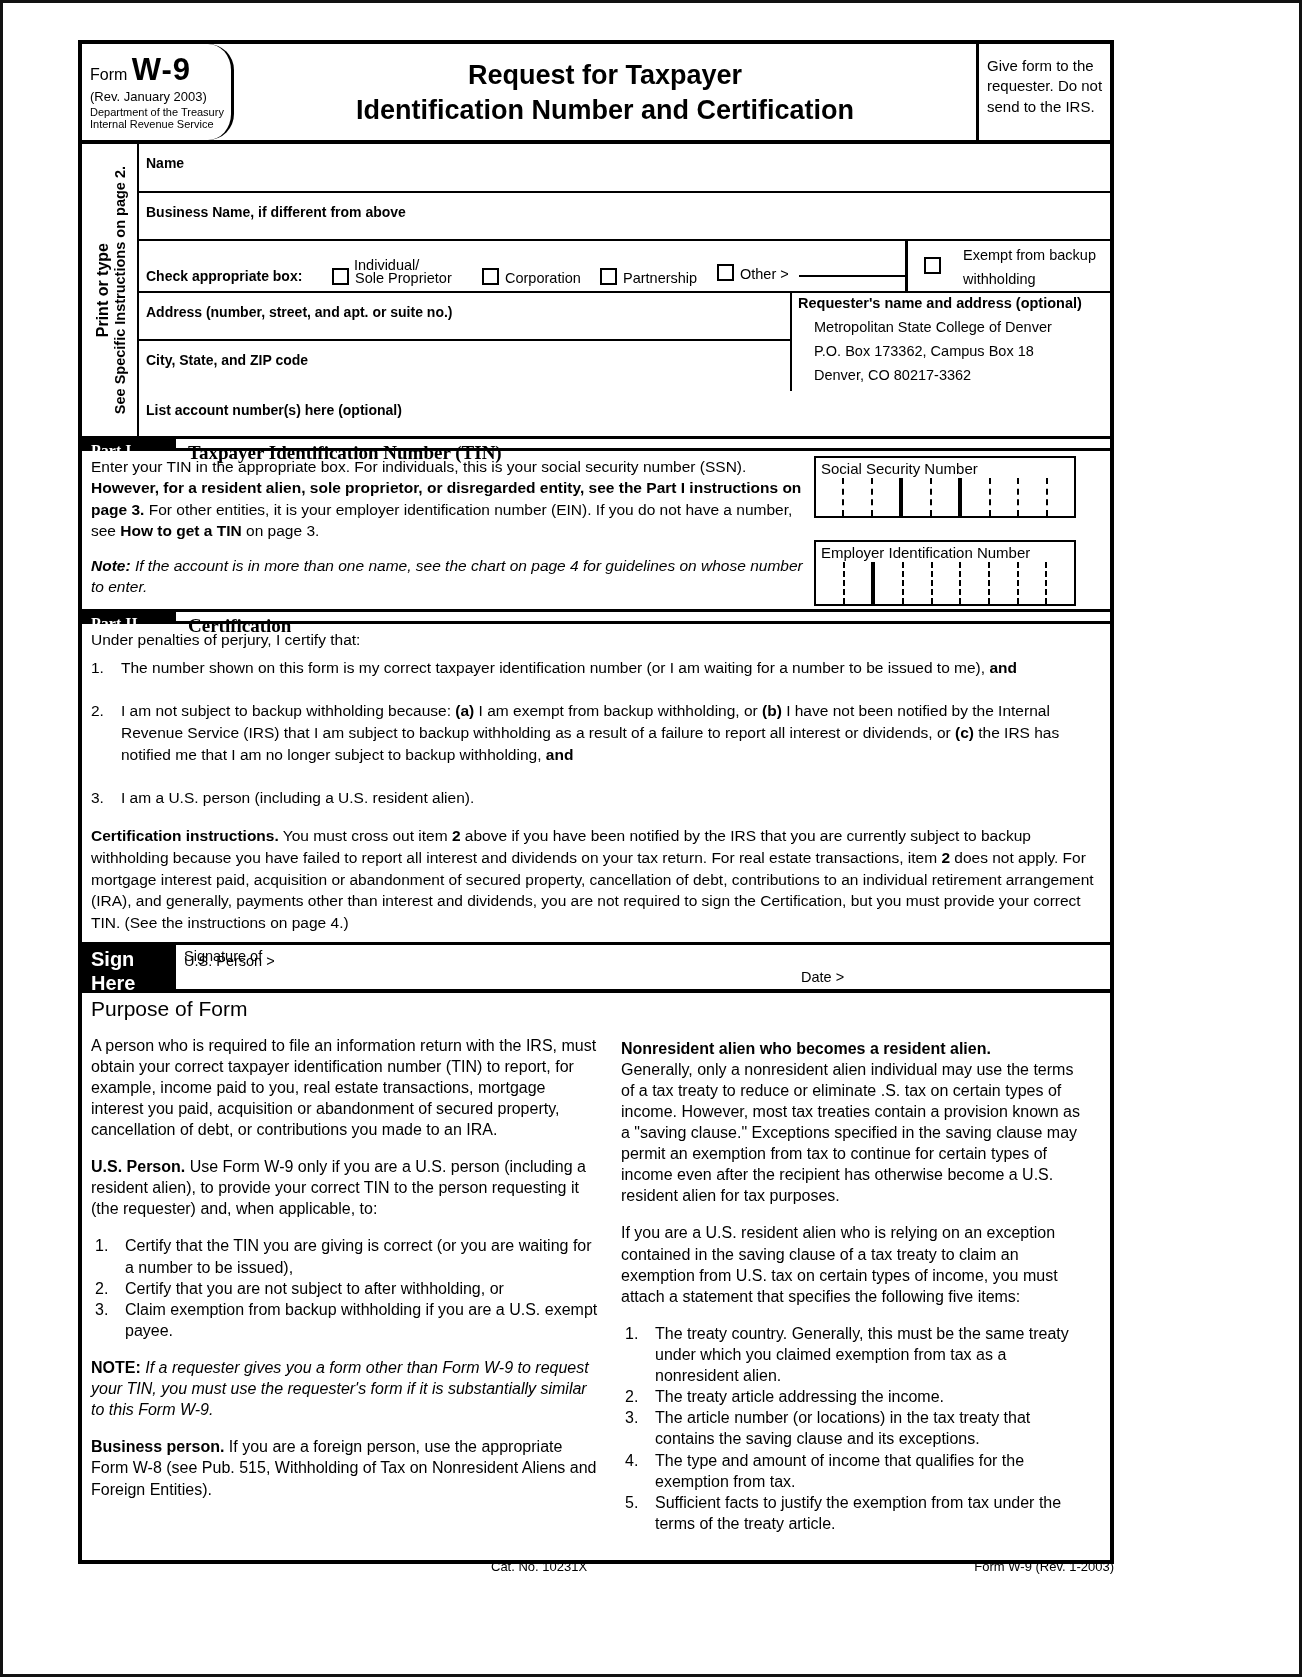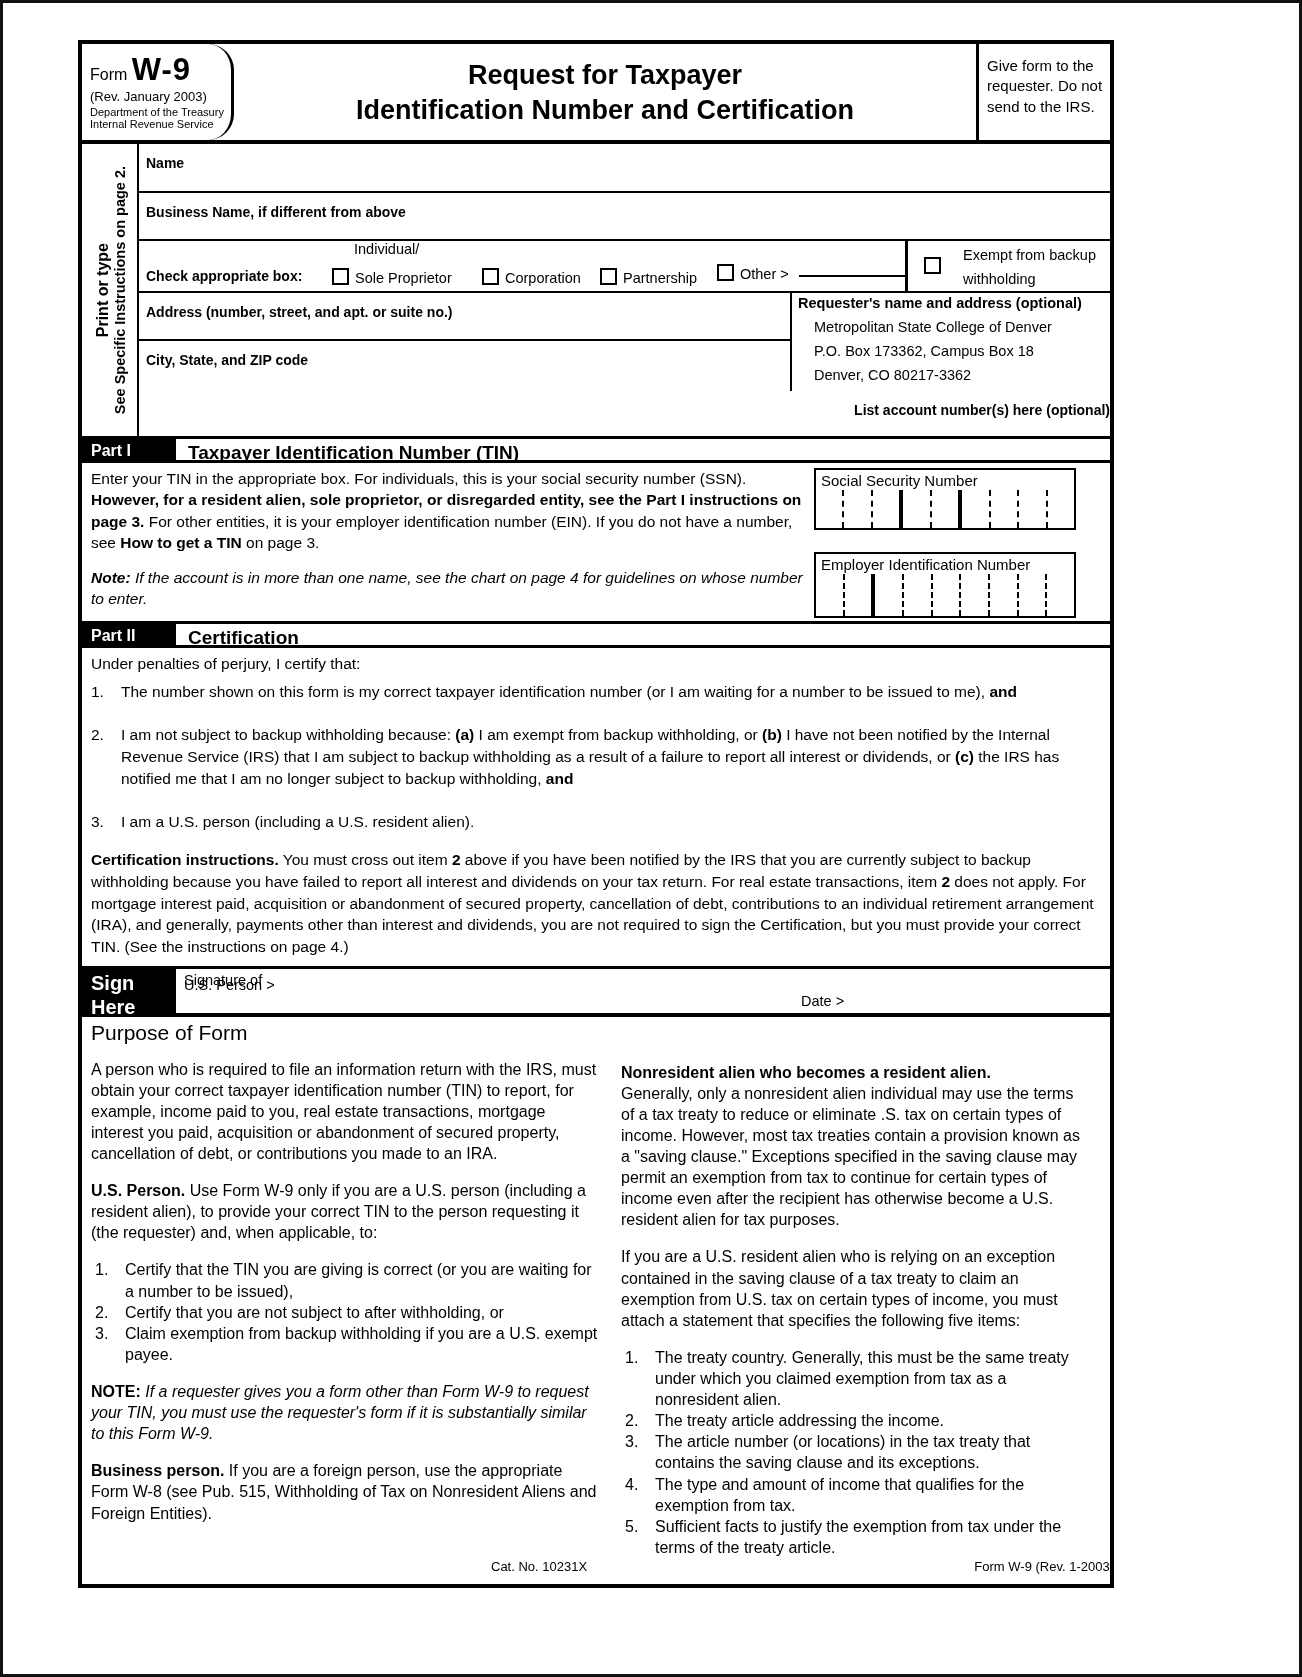--- a/index.html
+++ b/index.html
@@ -45,24 +45,24 @@
         background: #fff; vertical-align: middle; }
   .other-line { display: inline-block; width: 108px; border-bottom: 2px solid #000; height: 12px; }
   .check-exempt { width: 205px; border-left: 3px solid #000; position: relative; }
   .addr-city-req { display: flex; }
   .ac-left { flex: 1; border-right: 2px solid #000; display: flex; flex-direction: column; }
   .row-address { height: 48px; border-bottom: 2px solid #000; }
   .row-city { height: 50px; }
   .req-cell { width: 318px; padding: 2px 6px; }
   .req-label { font-weight: bold; font-size: 14.5px; }
   .req-line { font-size: 14.5px; margin: 8px 0 0 16px; }
-  .row-account { height: 45px; border-bottom: none; text-align: right; }
+  .row-account { height: 45px; border-bottom: none; }
   
   .part-bar { display: flex; border-top: 3px solid #000; border-bottom: 3px solid #000;
-              height: 27px; background: #fff; }
+              height: 15px; background: #fff; font-family: Liberation Serif, serif; }
   .part-label { width: 94px; background: #000; color: #fff; font-weight: bold;
                 font-size: 16px; padding: 3px 0 0 9px; }
   .part-title { font-weight: bold; font-size: 19px; padding: 3px 0 0 12px; }
   
   .p1-body { display: flex; min-height: 158px; }
   .p1-text { flex: 1; padding: 5px 10px 4px 9px; font-size: 15.5px; line-height: 1.38; }
   .p1-note { margin-top: 13px; }
   .p1-boxes { width: 296px; padding-top: 5px; }
   .tin-box { border: 2px solid #000; width: 262px; background: #fff; }
   .tin-label { font-size: 15px; padding: 2px 0 1px 5px; }
@@ -144,21 +144,21 @@
           <span class="flabel">Name</span>
         </div>
 
         <div class="frow row-business">
           <span class="flabel">Business Name, if different from above</span>
         </div>
 
         <div class="frow row-check">
           <div class="check-main">
             <span class="flabel" style="position:absolute;left:0;top:16px;">Check appropriate box:</span>
-            <span class="pos" style="left:215px;top:0;">Individual/</span>
+            <span class="pos" style="left:215px;top:16px;">Individual/</span>
             <span class="cb" style="position:absolute;left:193px;top:27px;"></span>
             <span class="pos" style="left:216px;top:29px;">Sole Proprietor</span>
             <span class="cb" style="position:absolute;left:343px;top:27px;"></span>
             <span class="pos" style="left:366px;top:29px;">Corporation</span>
             <span class="cb" style="position:absolute;left:461px;top:27px;"></span>
             <span class="pos" style="left:484px;top:29px;">Partnership</span>
             <span class="cb" style="position:absolute;left:578px;top:23px;"></span>
             <span class="pos" style="left:601px;top:25px;">Other &gt;</span>
             <span class="other-line" style="position:absolute;left:660px;top:24px;"></span>
           </div>

